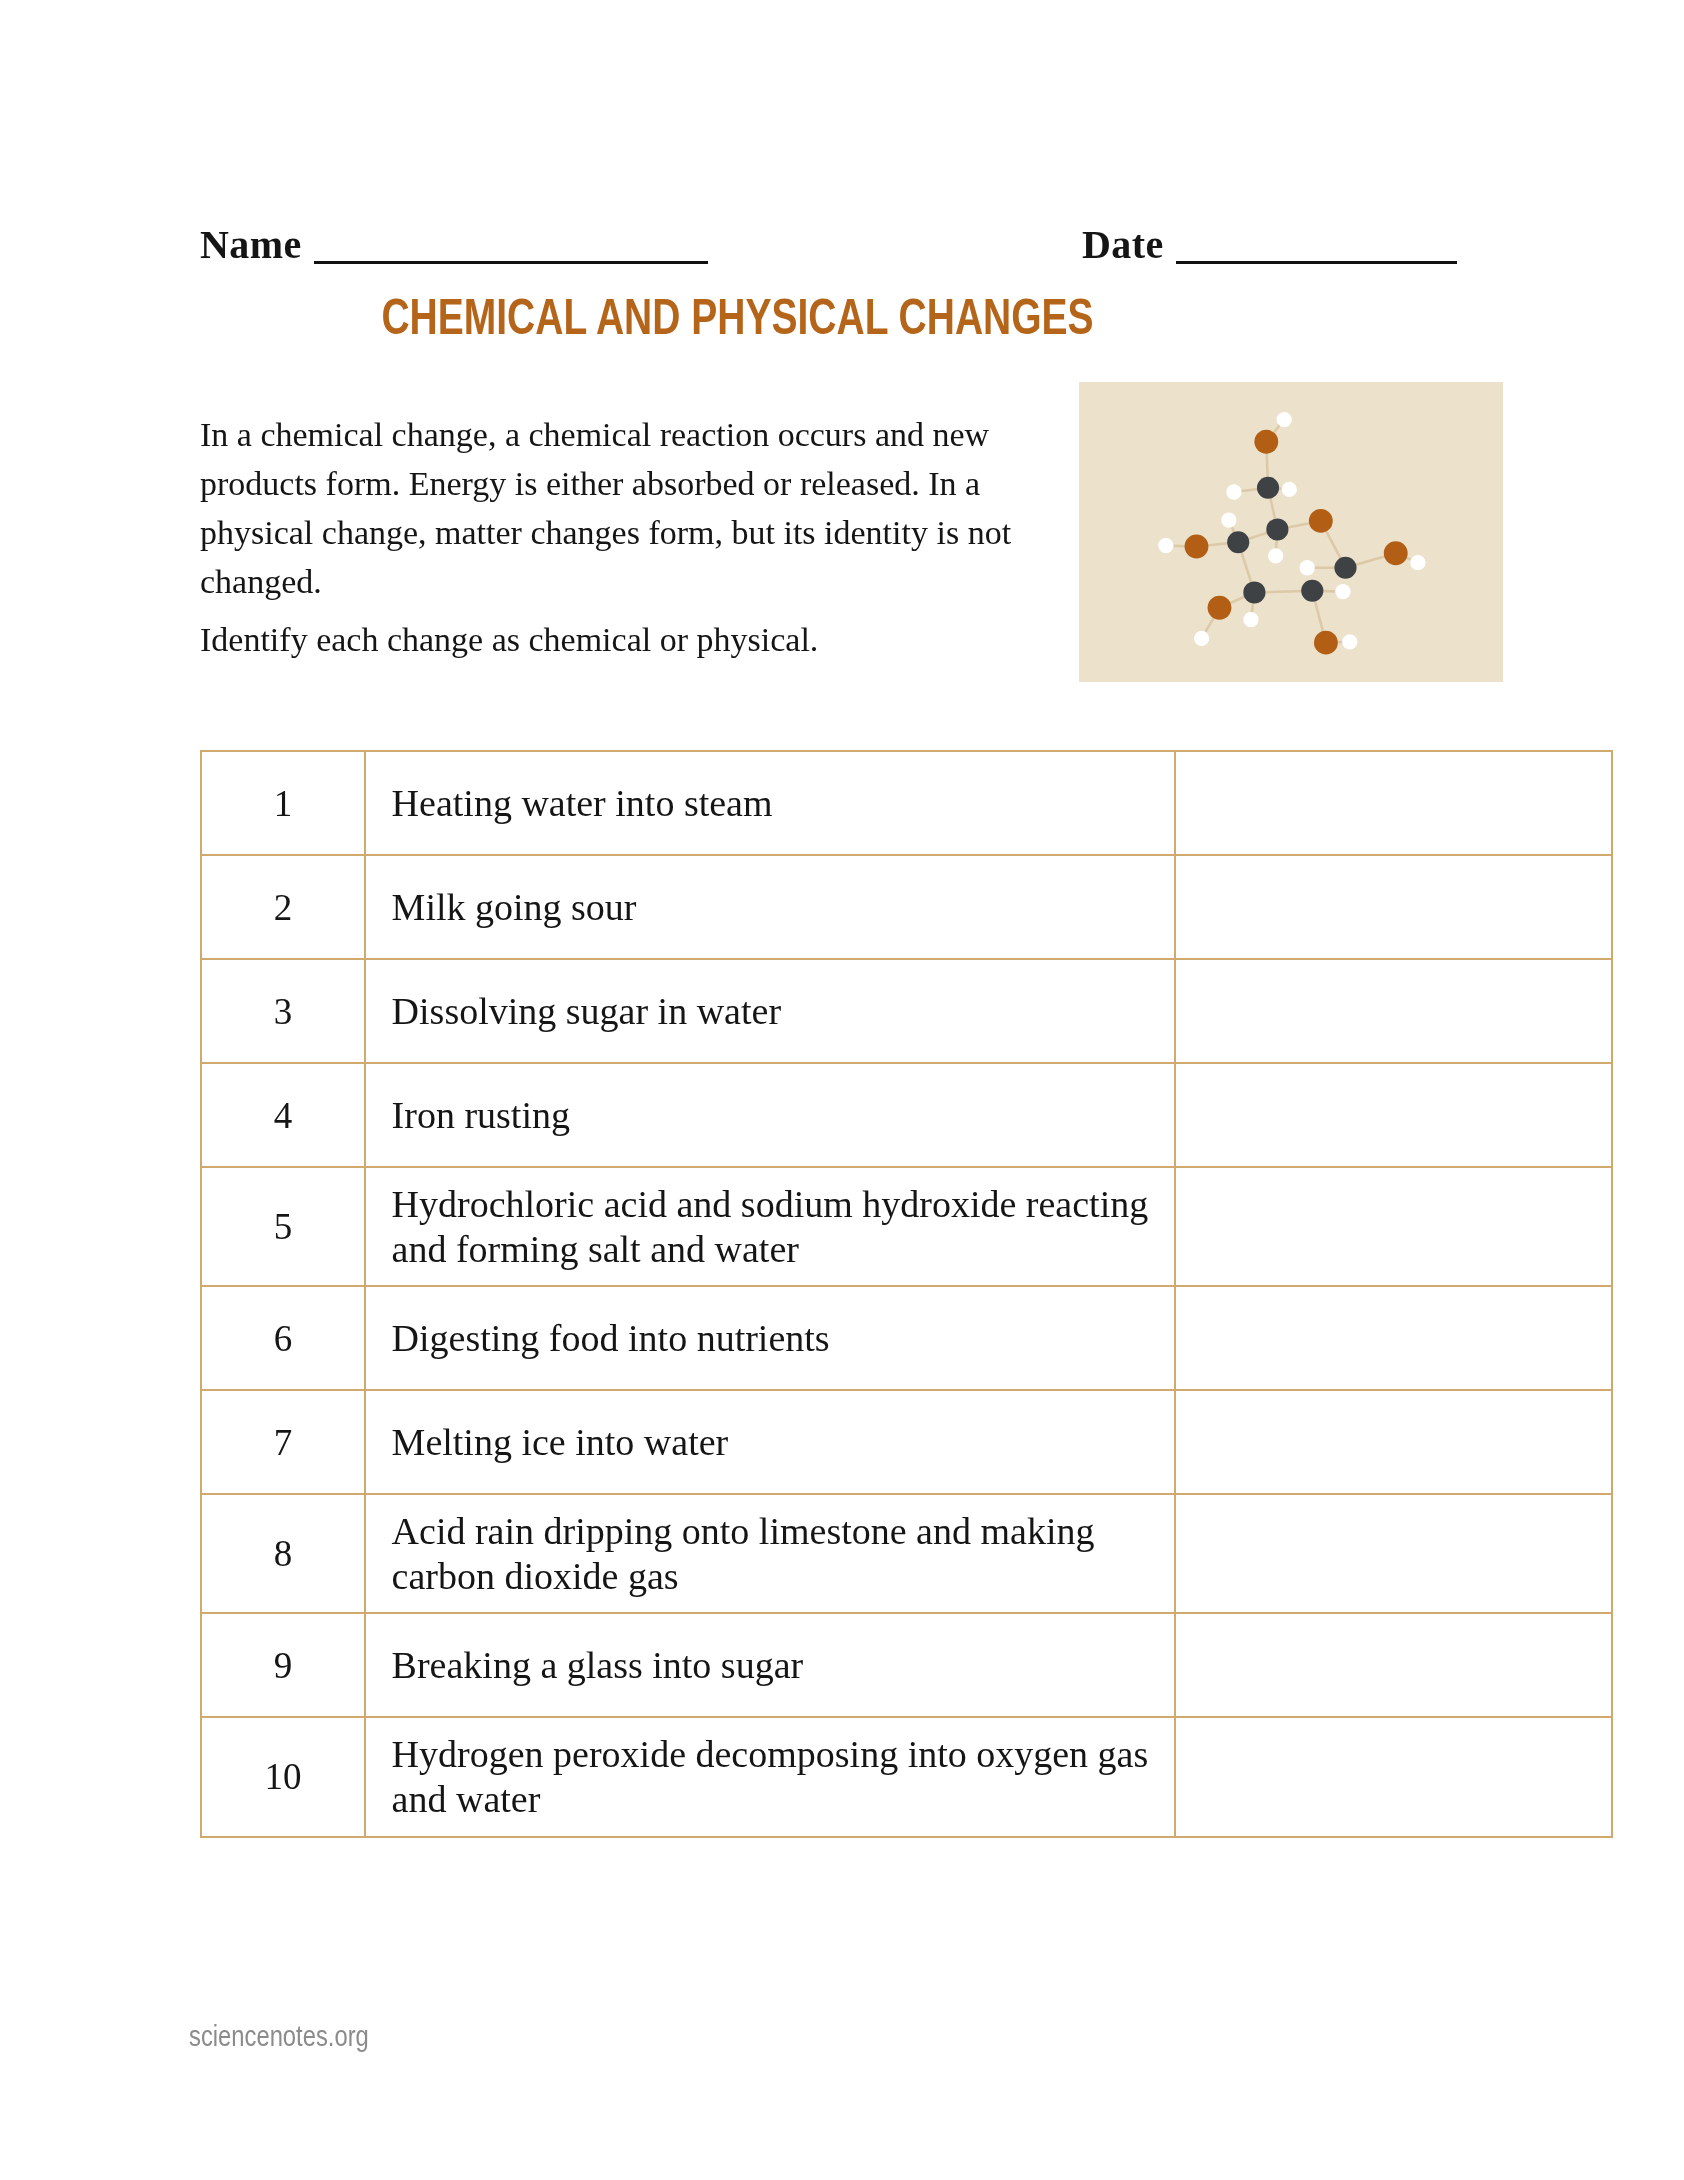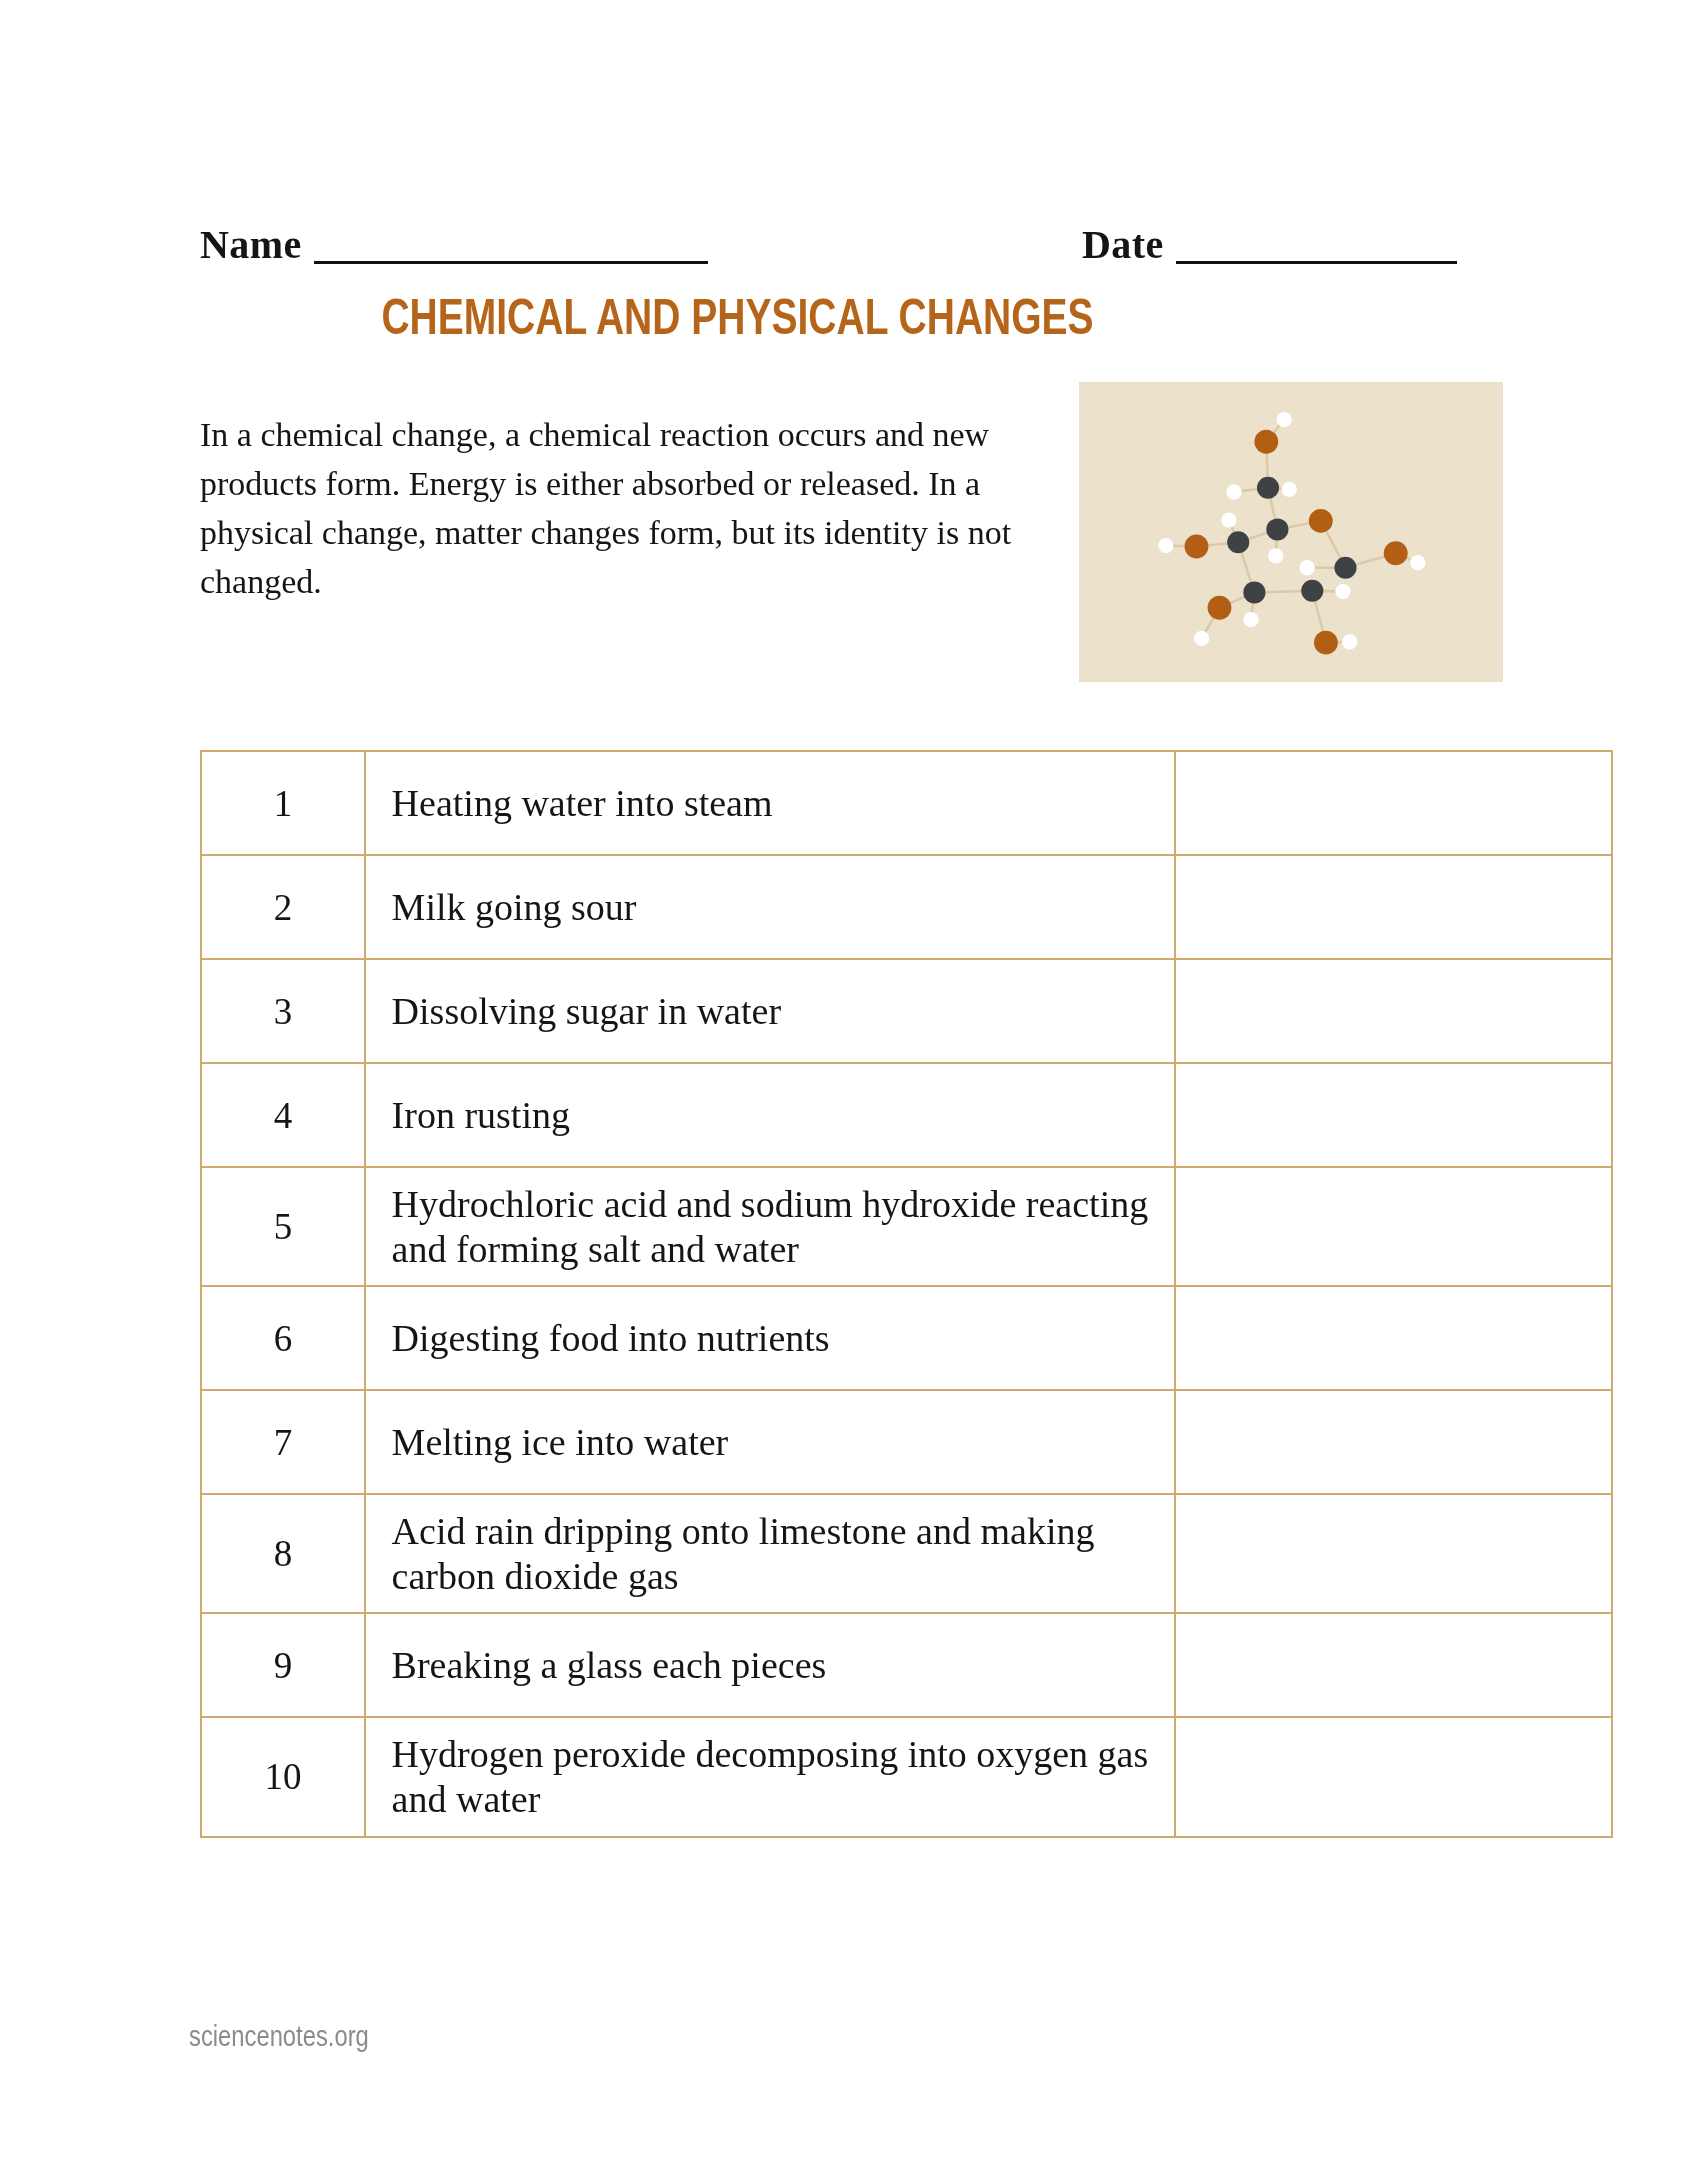--- a/index.html
+++ b/index.html
@@ -101,20 +101,21 @@
   </div>
 
   <div class="title-wrap">
     <span class="doc-title">CHEMICAL AND PHYSICAL CHANGES</span>
   </div>
 
   <div class="intro-block">
     <p class="intro-text">In a chemical change, a chemical reaction occurs and new products form. Energy is either absorbed or released. In a physical change, matter changes form, but its identity is not changed.</p>
   </div>
 
+  <p class="instruction">Identify each change as chemical or physical.</p>
 
   <div class="molecule-box">
     <svg viewBox="0 0 498 352">
       <g id="bond-layer">
           <line x1="241" y1="44" x2="220" y2="70" stroke="#dcc9a8" stroke-width="3"></line>
           <line x1="220" y1="70" x2="222" y2="124" stroke="#dcc9a8" stroke-width="3"></line>
           <line x1="222" y1="124" x2="182" y2="129" stroke="#dcc9a8" stroke-width="3"></line>
           <line x1="222" y1="124" x2="247" y2="126" stroke="#dcc9a8" stroke-width="3"></line>
           <line x1="222" y1="124" x2="233" y2="173" stroke="#dcc9a8" stroke-width="3"></line>
           <line x1="233" y1="173" x2="284" y2="163" stroke="#dcc9a8" stroke-width="3"></line>
@@ -202,21 +203,21 @@
           <td class="desc">Melting ice into water</td>
           <td class="ans"></td>
         </tr>
         <tr>
           <td class="num">8</td>
           <td class="desc">Acid rain dripping onto limestone and making carbon dioxide gas</td>
           <td class="ans"></td>
         </tr>
         <tr>
           <td class="num">9</td>
-          <td class="desc">Breaking a glass each pieces</td>
+          <td class="desc">Breaking a glass into sugar</td>
           <td class="ans"></td>
         </tr>
         <tr>
           <td class="num">10</td>
           <td class="desc">Hydrogen peroxide decomposing into oxygen gas and water</td>
           <td class="ans"></td>
         </tr>
       </tbody>
   </table>
 

